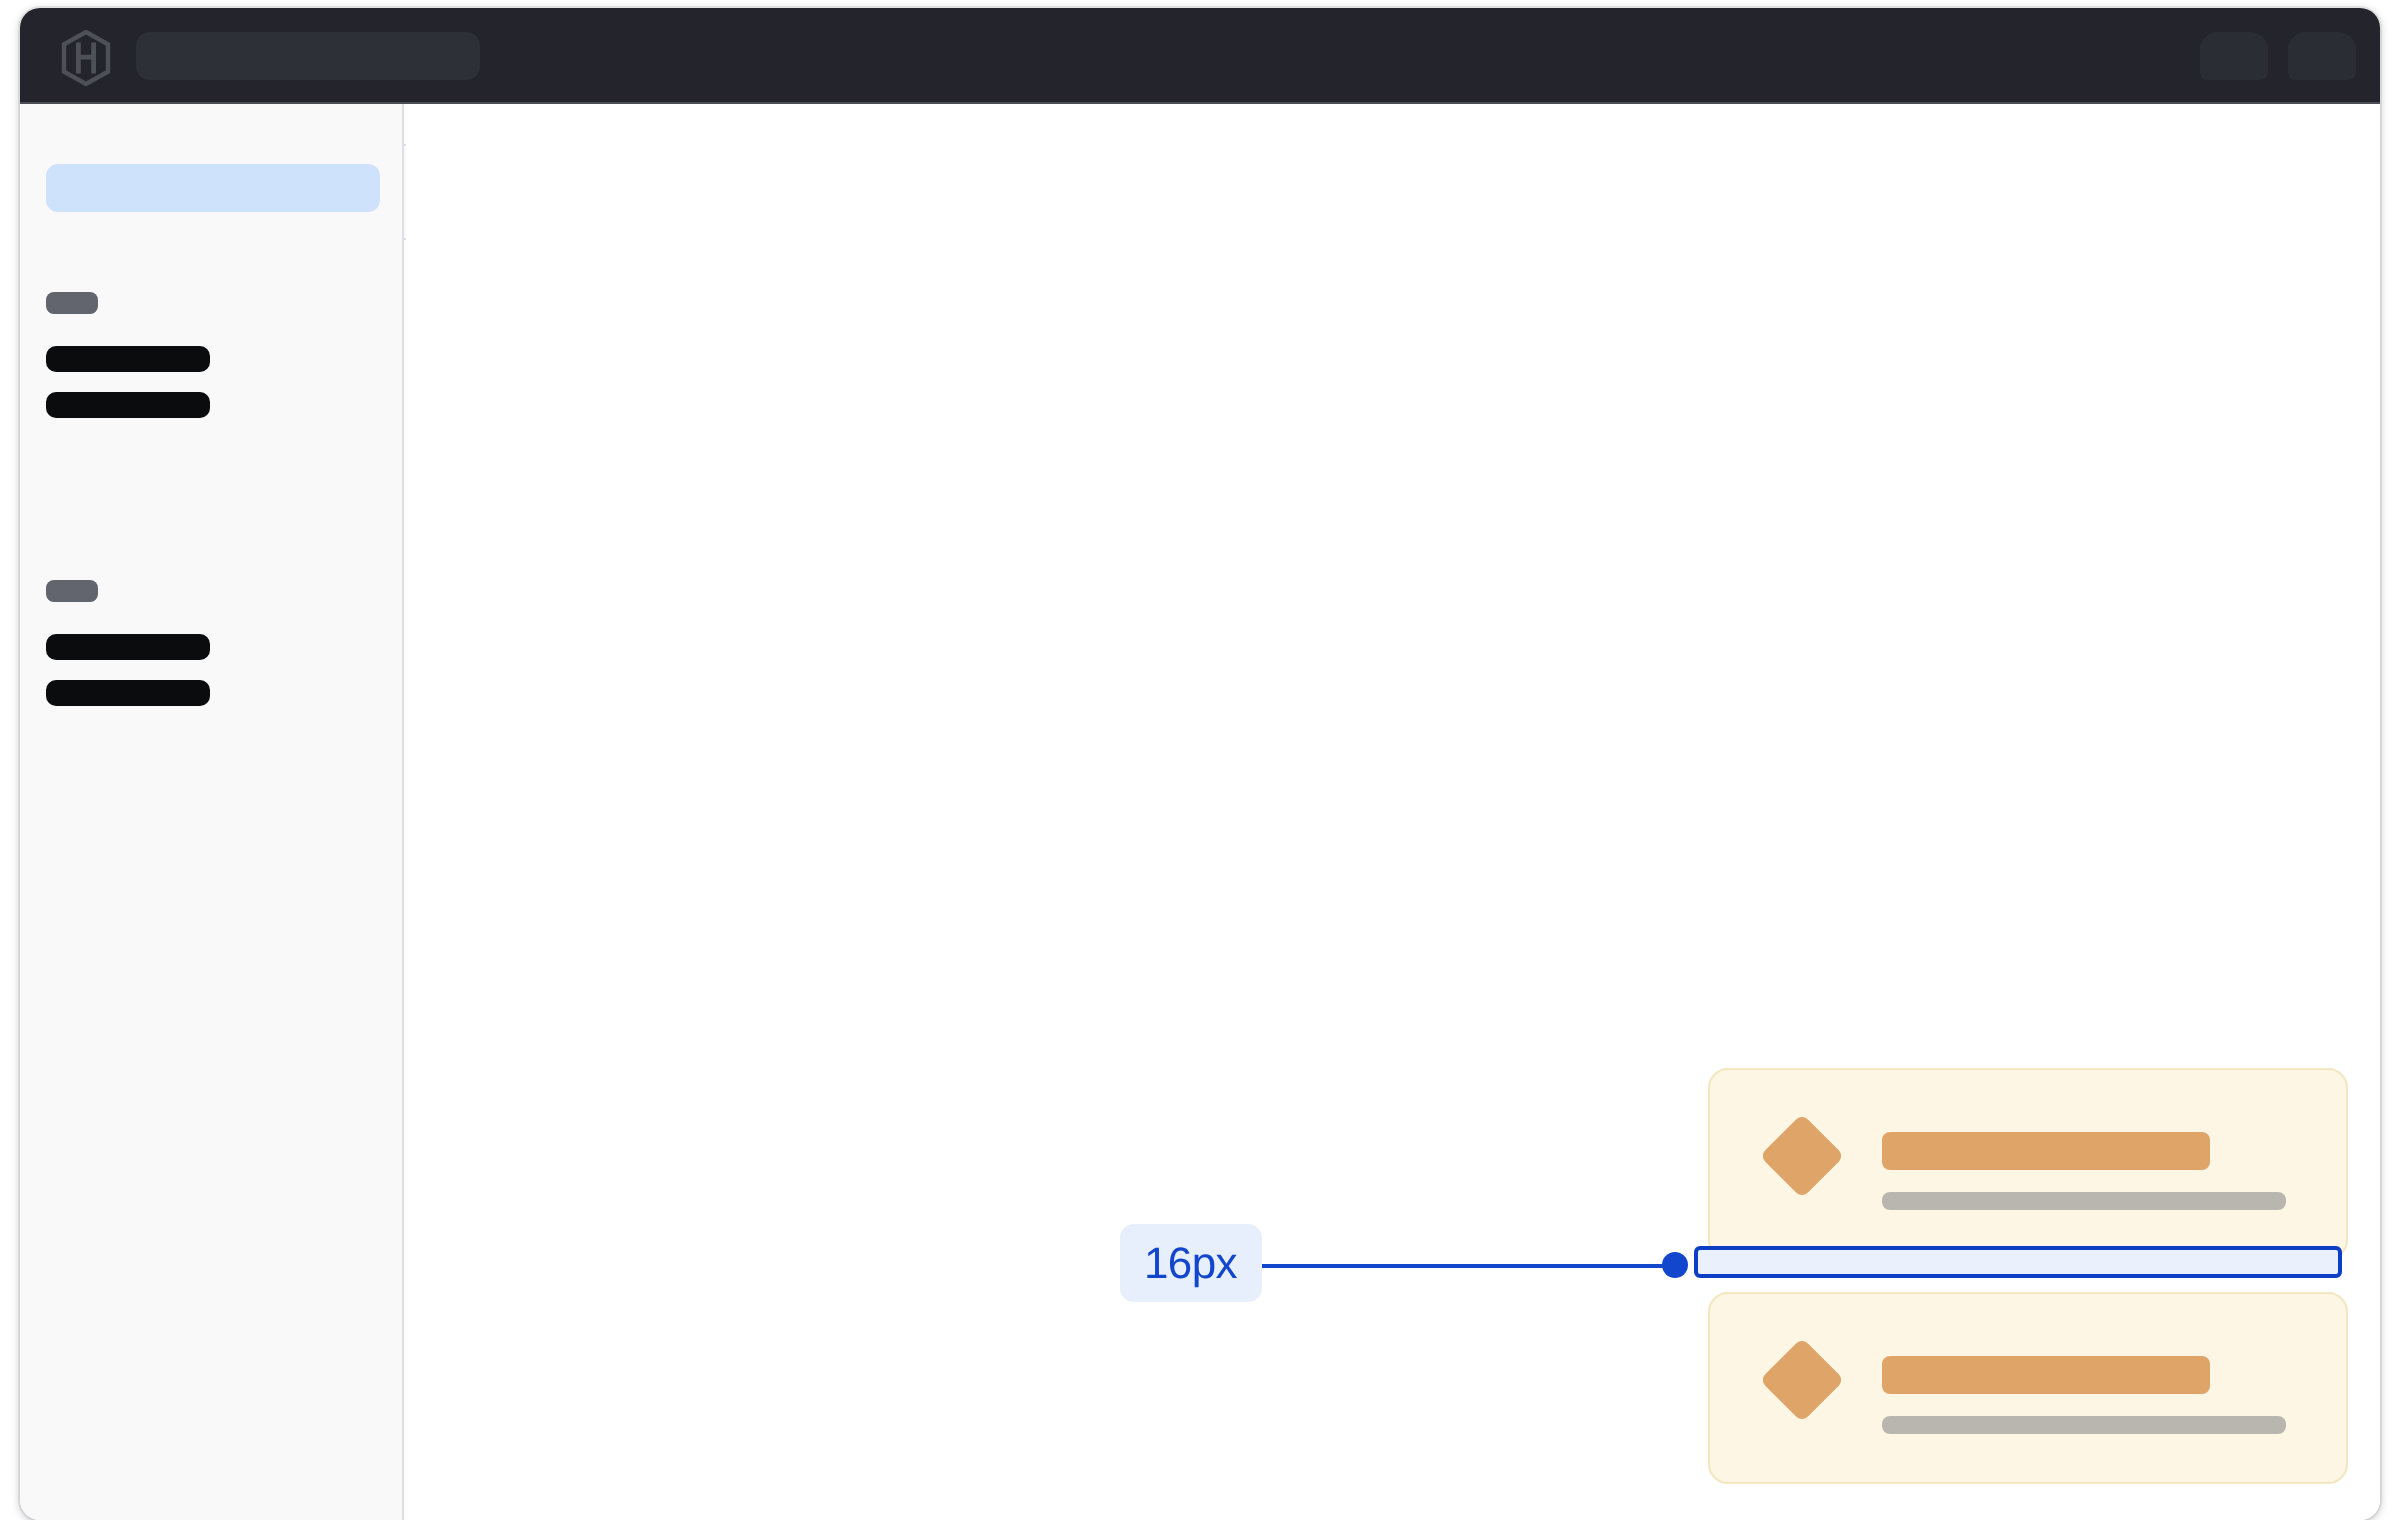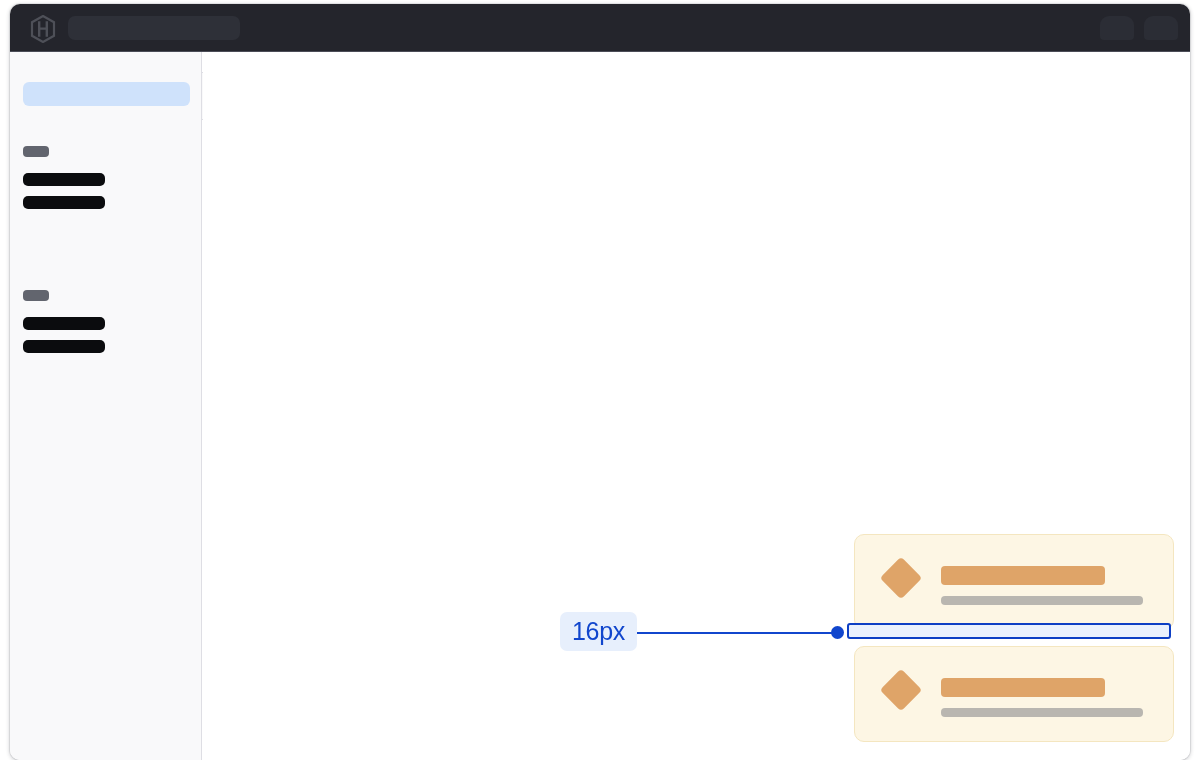--- a/index.html
+++ b/index.html
@@ -217,21 +217,21 @@
     min-width: 64px;
     height: 39px;
     background: #e7effc;
     border-radius: 7px;
     display: flex;
     align-items: center;
     justify-content: center;
     padding: 16px 12px;
     box-sizing: border-box;
     color: #1146cd;
-    font-size: 25px;
+    font-size: 22px;
     font-family: "Liberation Sans", sans-serif;
     letter-spacing: -0.3px;
   }
 </style>
 </head>
 <body>
 
 <div id="app-window">
 
   <div id="app-header">

